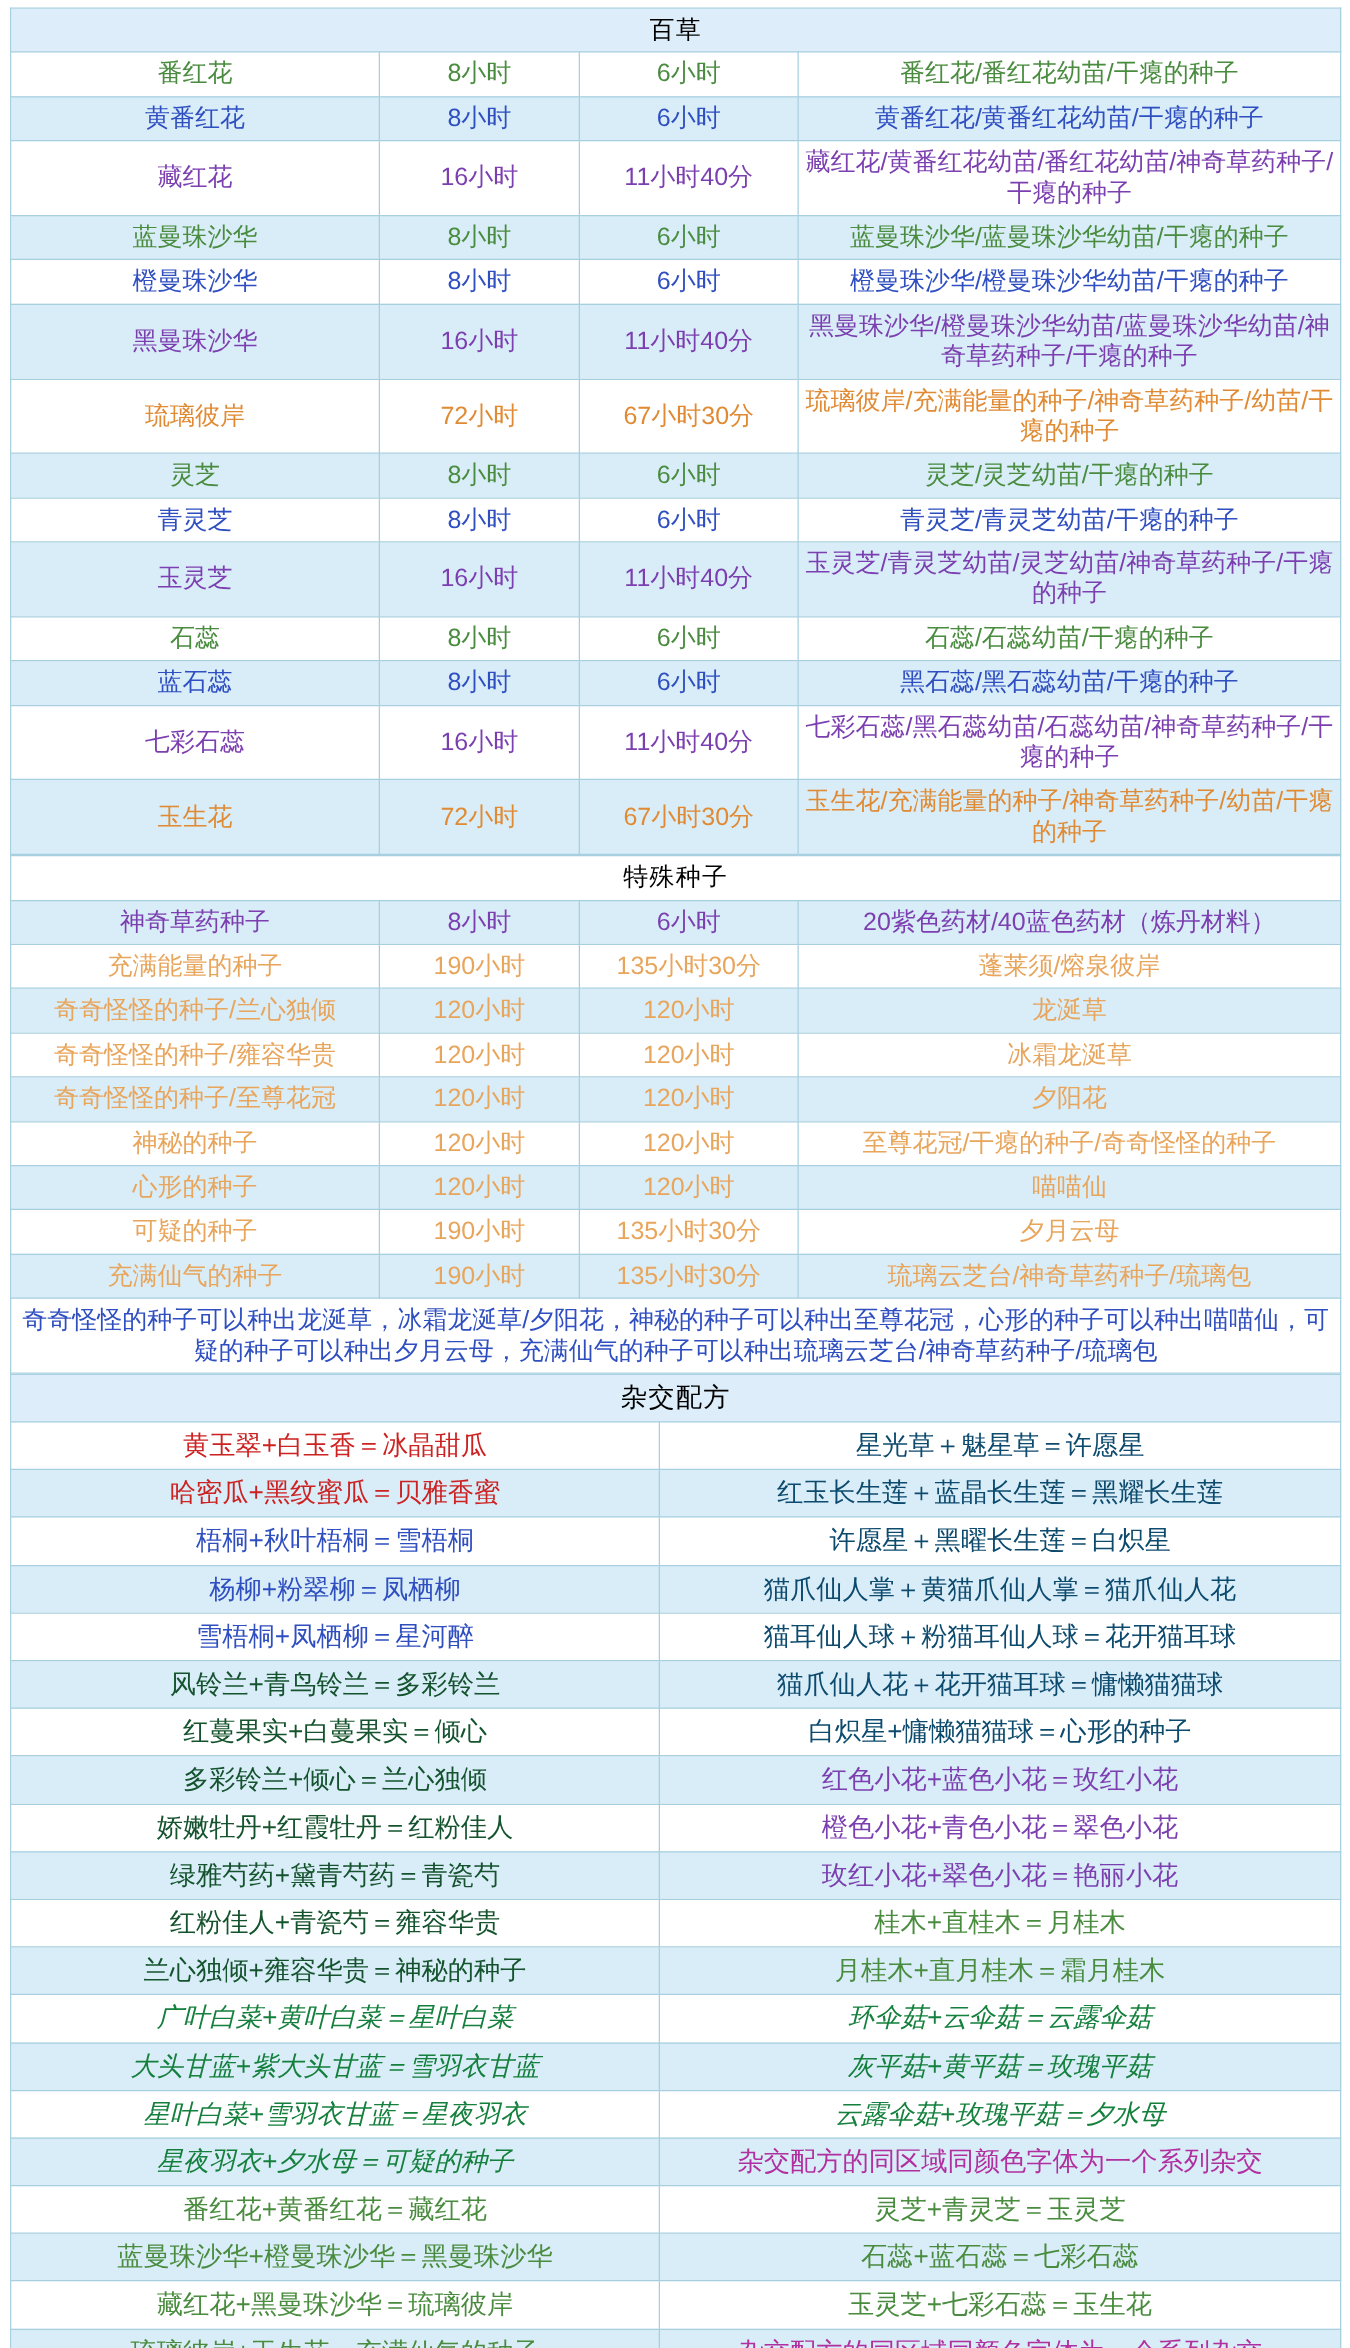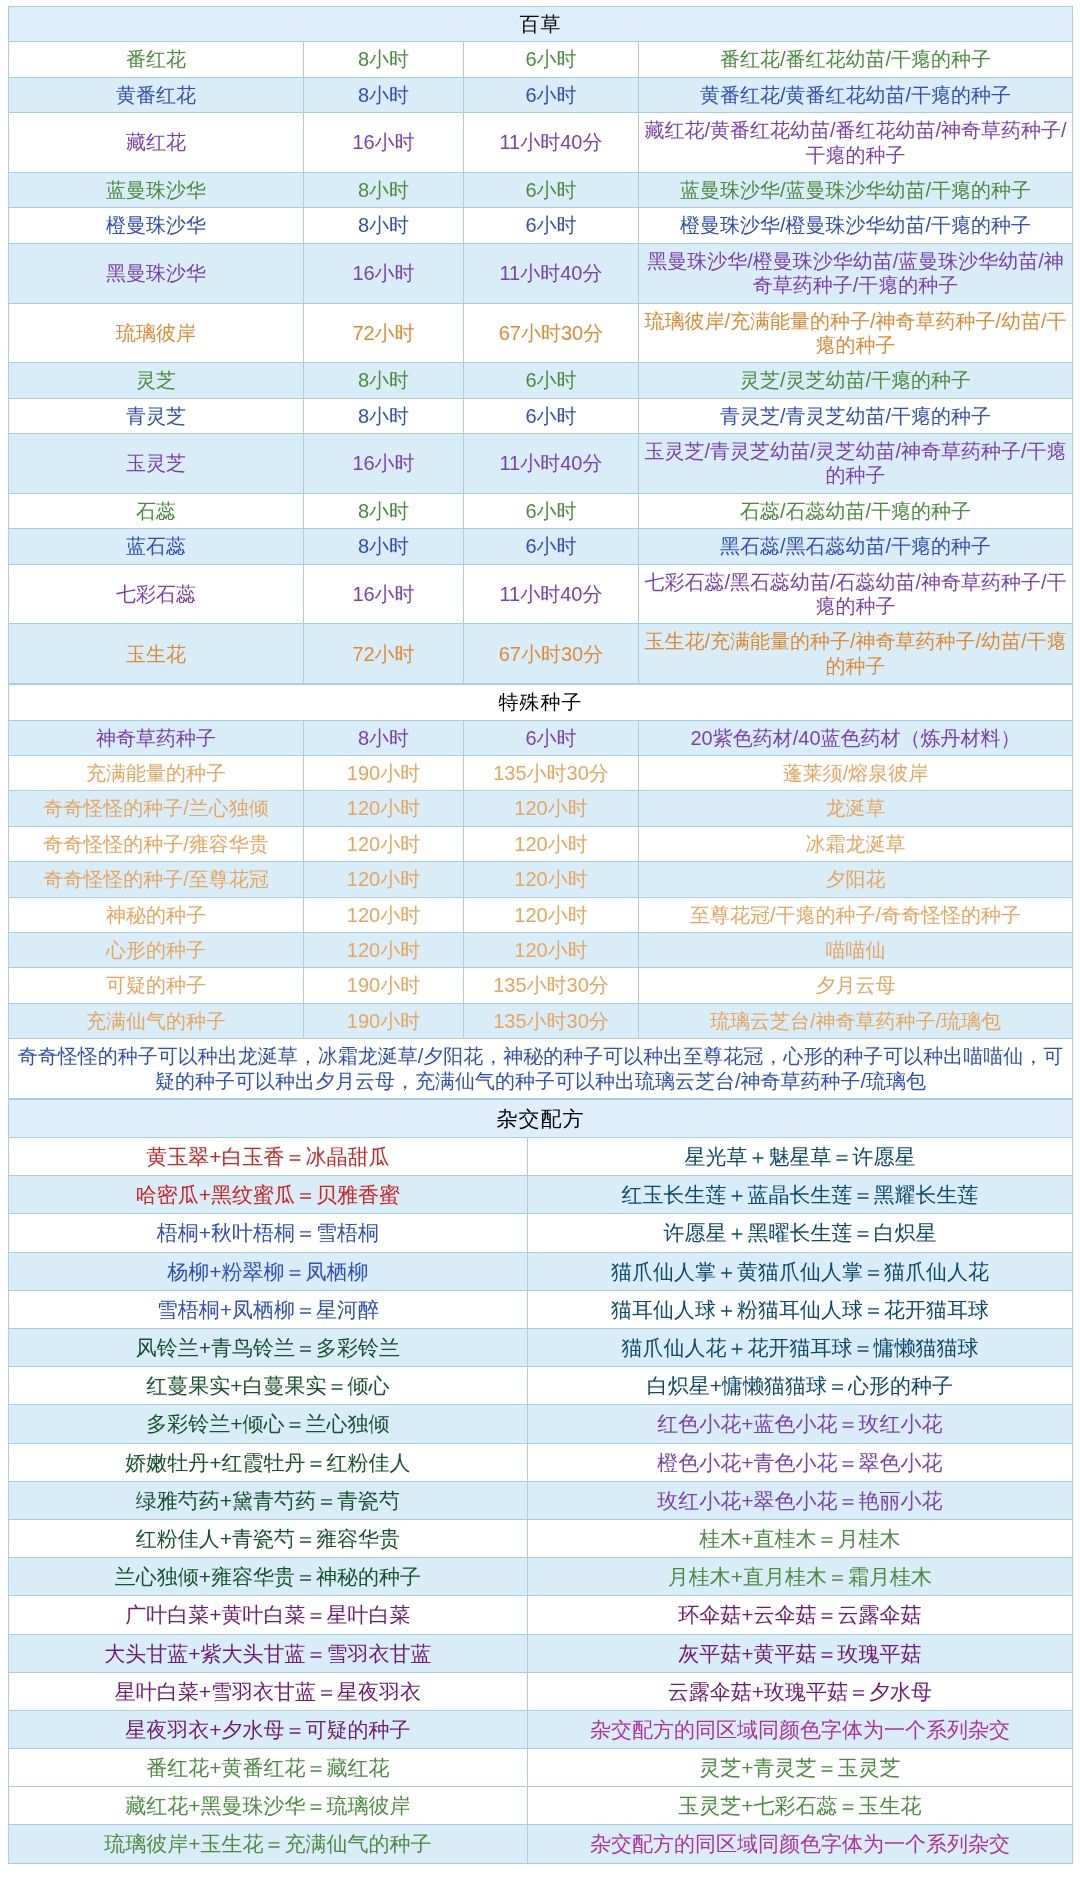--- a/index.html
+++ b/index.html
@@ -48,21 +48,21 @@
   .row-blue  { background: #d9edf8; }
 
   
   .c-green  { color: #4a8c3f; }
   .c-blue   { color: #2f4fc0; }
   .c-purple { color: #7b3fb0; }
   .c-orange { color: #e08a33; }
   .c-red    { color: #cc2222; }
   .c-darkred{ color: #0c4a6e; }
   .c-brown  { color: #14532d; }
-  .c-black  { color: #701a75; }
+  .c-black  { color: #15803d; font-style: italic; }
   .c-magenta{ color: #b030a0; }
   .c-ltorange { color: #e8a55c; }
 
   
   .note td {
     text-align: center;
     font-size: 21px;
     color: #2f4fc0;
     line-height: 1.28;
     padding: 6px 8px;
@@ -334,20 +334,24 @@
           <td class="c-black">云露伞菇+玫瑰平菇＝夕水母</td>
         </tr>
         <tr class="hy-blue">
           <td class="c-black">星夜羽衣+夕水母＝可疑的种子</td>
           <td class="c-magenta">杂交配方的同区域同颜色字体为一个系列杂交</td>
         </tr>
         <tr class="hy-white">
           <td class="c-green">番红花+黄番红花＝藏红花</td>
           <td class="c-green">灵芝+青灵芝＝玉灵芝</td>
         </tr>
+        <tr class="hy-blue">
+          <td class="c-green">蓝曼珠沙华+橙曼珠沙华＝黑曼珠沙华</td>
+          <td class="c-green">石蕊+蓝石蕊＝七彩石蕊</td>
+        </tr>
         <tr class="hy-white">
           <td class="c-green">藏红花+黑曼珠沙华＝琉璃彼岸</td>
           <td class="c-green">玉灵芝+七彩石蕊＝玉生花</td>
         </tr>
         <tr class="hy-blue">
           <td class="c-green">琉璃彼岸+玉生花＝充满仙气的种子</td>
           <td class="c-magenta">杂交配方的同区域同颜色字体为一个系列杂交</td>
         </tr>
       </tbody>
   </table>

